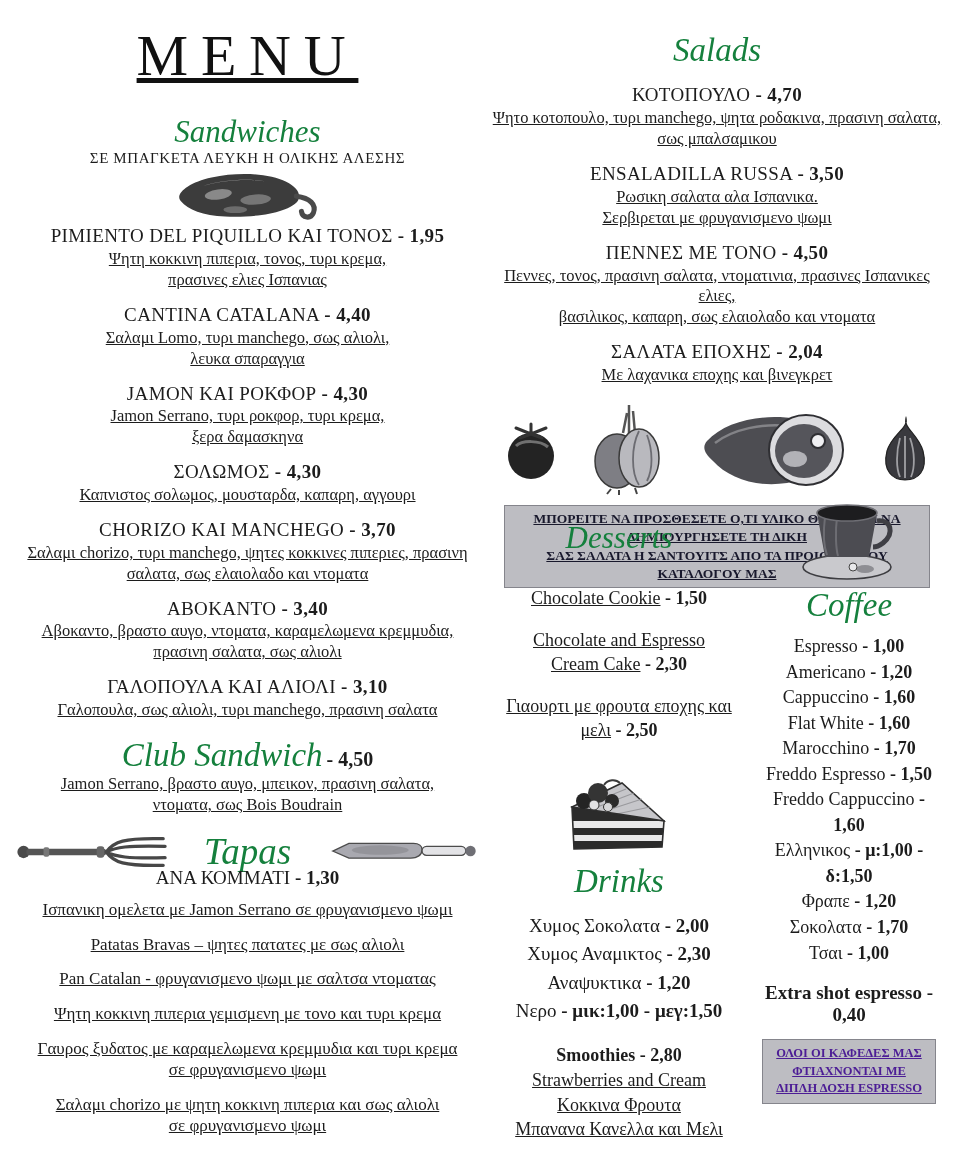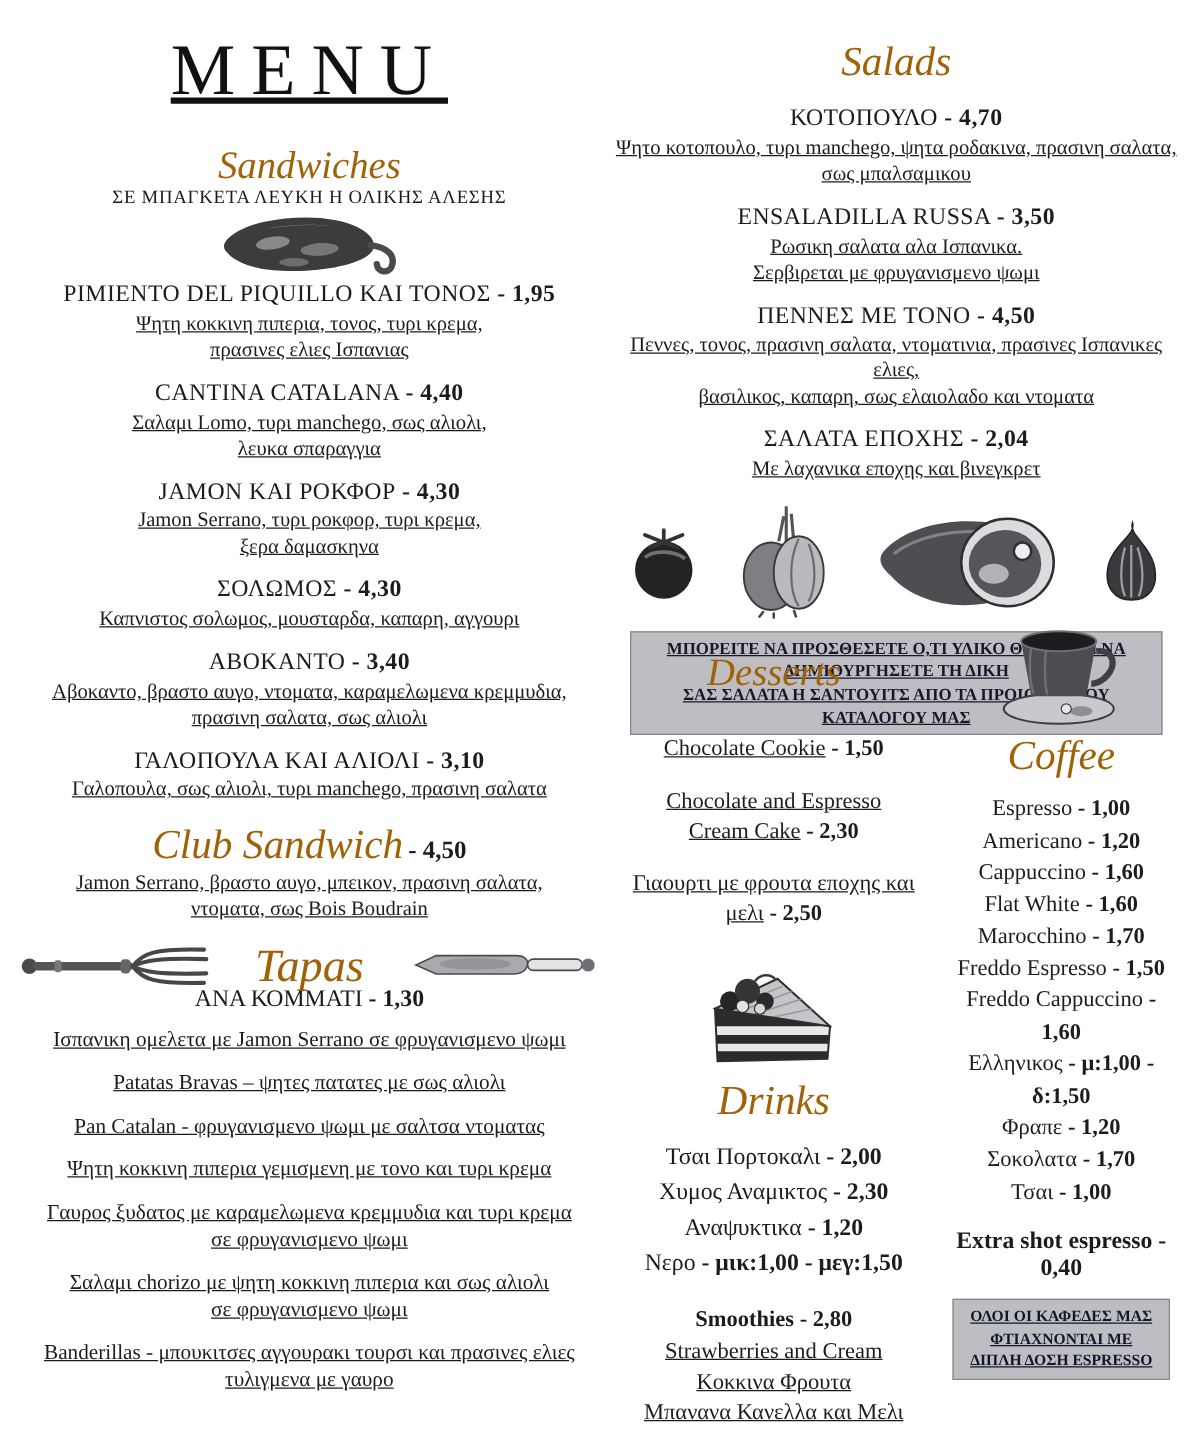--- a/index.html
+++ b/index.html
@@ -6,21 +6,21 @@
   body{background:#f4f4f4;}
   .page{
     position:relative; width:960px; height:1152px; background:#ffffff;
     color:#1c1c1c; font-family:"Liberation Serif","DejaVu Serif",serif;
     overflow:hidden; margin:0 auto;
   }
   .col{position:absolute; text-align:center;}
   .col-left{left:15px; top:8px; width:465px;}
   .col-right{left:488px; top:8px; width:458px;}
   .menu-title{font-size:58px; letter-spacing:0.22em; margin:14px 0 26px 0; color:#111; font-weight:400;text-decoration:underline;}
-  .script{font-style:italic; font-weight:400; color:#a16207;}
+  .script{font-style:italic; font-weight:400; color:#15803d;}
   .h1{font-size:31px; line-height:1.1; margin:0;}
   .h1b{font-size:33px; line-height:1.1; margin:0;}
   .subcaps{font-size:15px; letter-spacing:0.04em; margin:1px 0 2px 0;}
   .item{margin:0 0 13px 0;}
   .it{font-size:19px; letter-spacing:0.02em; line-height:1.2;}
   .pr{font-weight:bold;}
   .desc{font-size:16.5px; line-height:1.27; margin-top:1px;}
   .pre{white-space:pre-line;text-decoration:underline;}
   .tapas-row{display:flex; align-items:center; justify-content:space-between; margin-top:10px;}
   .tapas-h{font-size:37px;}
@@ -39,21 +39,21 @@
   .h2{font-size:30px; margin:0 0 31px 0;}
   .h2b{font-size:33px; margin:0 0 12px 0;}
   .dessert-item{font-size:18px; line-height:1.3; margin:0 0 19px 0;}
   .drink-item{font-size:19px; line-height:1.5;}
   .coffee-item{font-size:18px; line-height:1.42;}
   .bold{font-weight:bold;}
   .smoothies{margin-top:17px; font-size:18px; line-height:1.38;}
   .sangria{margin-top:19px; font-size:19px; line-height:1.35;}
   .extra-shot{margin-top:16px; font-size:19px;}
   .notebox-sm{
-    background:#bdbdc2; border:1px solid #85858c; color:#0f172a;
+    background:#bdbdc2; border:1px solid #85858c; color:#4c1d95;
     font-weight:bold; font-size:12.5px; line-height:1.4; padding:5px 6px;
     margin:13px auto 0 auto; width:160px;
   }
   svg{display:block; margin:0 auto;}
   .inline-svg{display:inline-block;}
 </style>
 </head>
 <body>
 
 <div class="page">
@@ -87,20 +87,25 @@
 λευκα σπαραγγια</div>
     </div>
     <div class="item">
       <div class="it"><span>JAMON ΚΑΙ ΡΟΚΦΟΡ</span> <span class="pr">- 4,30</span></div>
       <div class="desc pre">Jamon Serrano, τυρι ροκφορ, τυρι κρεμα,
 ξερα δαμασκηνα</div>
     </div>
     <div class="item">
       <div class="it"><span>ΣΟΛΩΜΟΣ</span> <span class="pr">- 4,30</span></div>
       <div class="desc pre">Καπνιστος σολωμος, μουσταρδα, καπαρη, αγγουρι</div>
+    </div>
+    <div class="item">
+      <div class="it"><span>CHORIZO ΚΑΙ MANCHEGO</span> <span class="pr">- 3,70</span></div>
+      <div class="desc pre">Σαλαμι chorizo, τυρι manchego, ψητες κοκκινες πιπεριες, πρασινη
+σαλατα, σως ελαιολαδο και ντοματα</div>
     </div>
     <div class="item">
       <div class="it"><span>ΑΒΟΚΑΝΤΟ</span> <span class="pr">- 3,40</span></div>
       <div class="desc pre">Αβοκαντο, βραστο αυγο, ντοματα, καραμελωμενα κρεμμυδια,
 πρασινη σαλατα, σως αλιολι</div>
     </div>
     <div class="item">
       <div class="it"><span>ΓΑΛΟΠΟΥΛΑ ΚΑΙ ΑΛΙΟΛΙ</span> <span class="pr">- 3,10</span></div>
       <div class="desc pre">Γαλοπουλα, σως αλιολι, τυρι manchego, πρασινη σαλατα</div>
     </div>
@@ -233,21 +238,21 @@
           <circle cx="38" cy="32" r="10" fill="#343434"></circle>
           <circle cx="52" cy="40" r="7" fill="#2a2a2a"></circle>
           <circle cx="34" cy="44" r="5" fill="#e2e2e4" stroke="#333" stroke-width="1"></circle>
           <circle cx="48" cy="46" r="4.5" fill="#d6d6d8" stroke="#333" stroke-width="1"></circle>
           <path d="M44 24 C48 18 56 18 60 22" stroke="#3a3a3a" stroke-width="2" fill="none"></path>
         </svg>
       </span>
 
       <div class="script h2b" style="margin-top:10px;">Drinks</div>
 
-      <div class="drink-item"><span>Τσαι Πορτοκαλι</span> <span class="pr">- 2,00</span></div>
+      <div class="drink-item"><span>Χυμος Σοκολατα</span> <span class="pr">- 2,00</span></div>
       <div class="drink-item"><span>Χυμος Αναμικτος</span> <span class="pr">- 2,30</span></div>
       <div class="drink-item"><span>Αναψυκτικα</span> <span class="pr">- 1,20</span></div>
       <div class="drink-item"><span>Νερο</span> <span class="pr">- μικ:1,00 - μεγ:1,50</span></div>
 
       <div class="smoothies">
         <div><span class="bold">Smoothies</span> <span class="pr">- 2,80</span></div>
         <div class="pre">Strawberries and Cream
 Κοκκινα Φρουτα
 Μπανανα Κανελλα και Μελι</div>
       </div>

